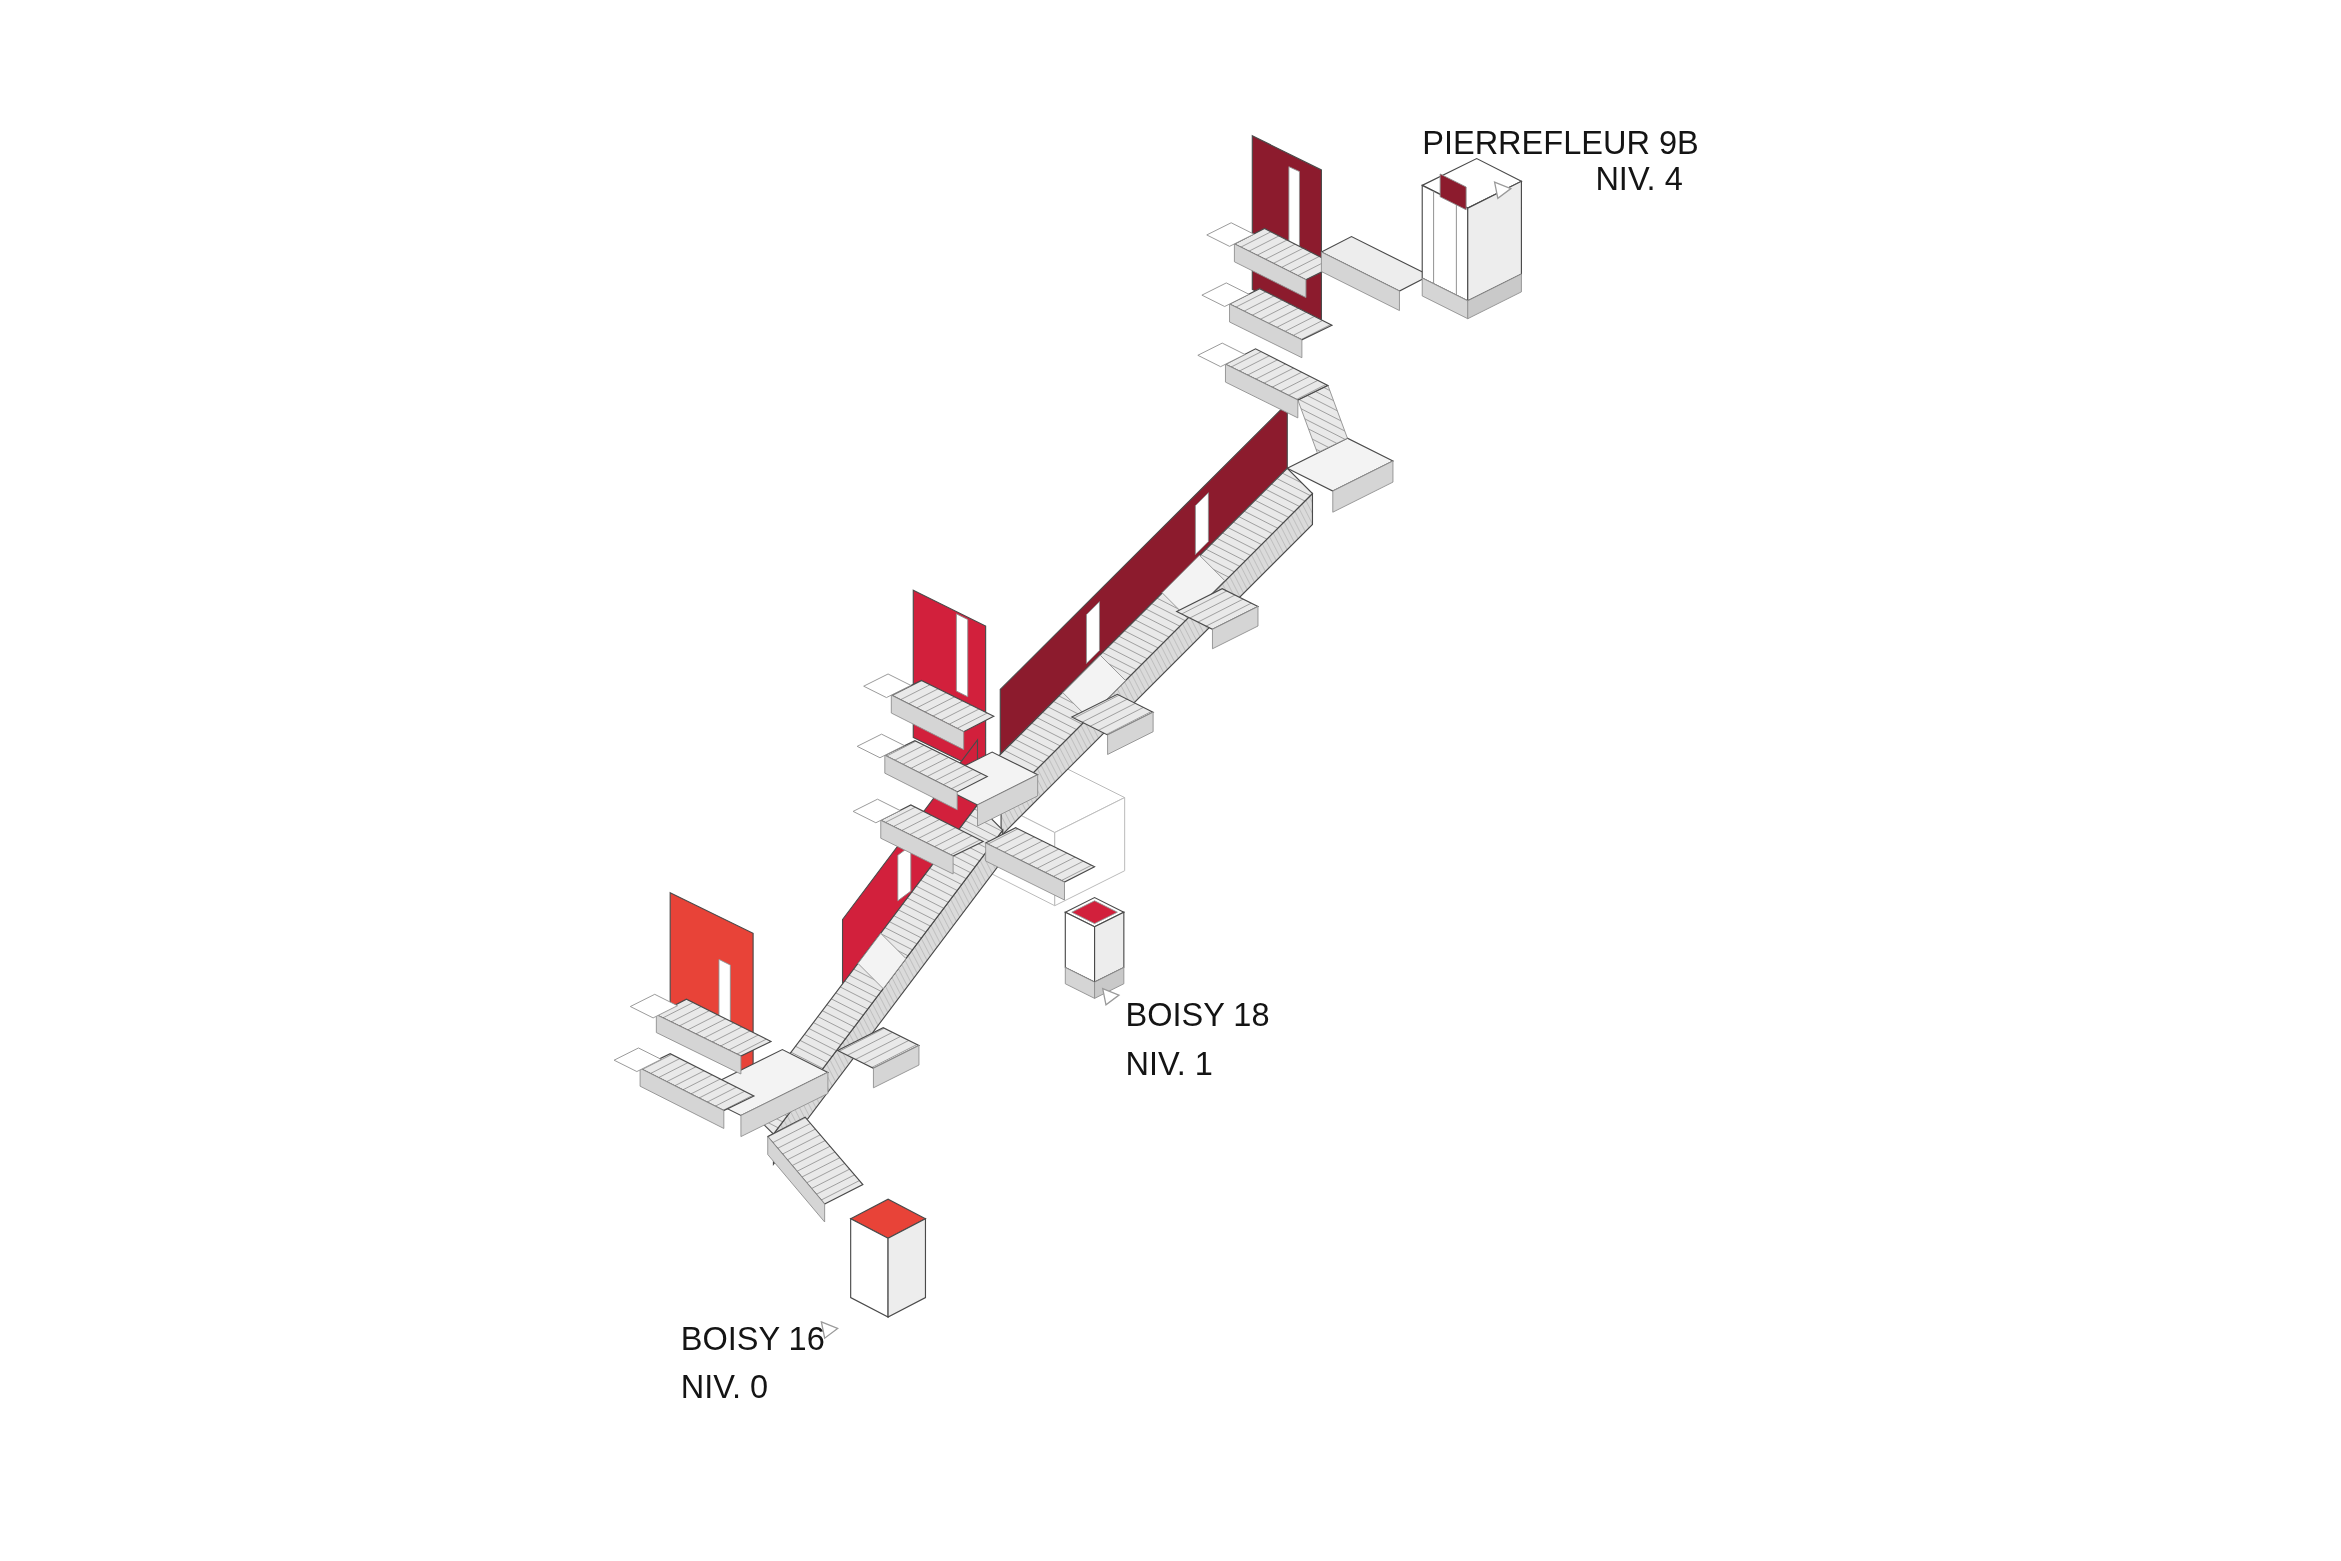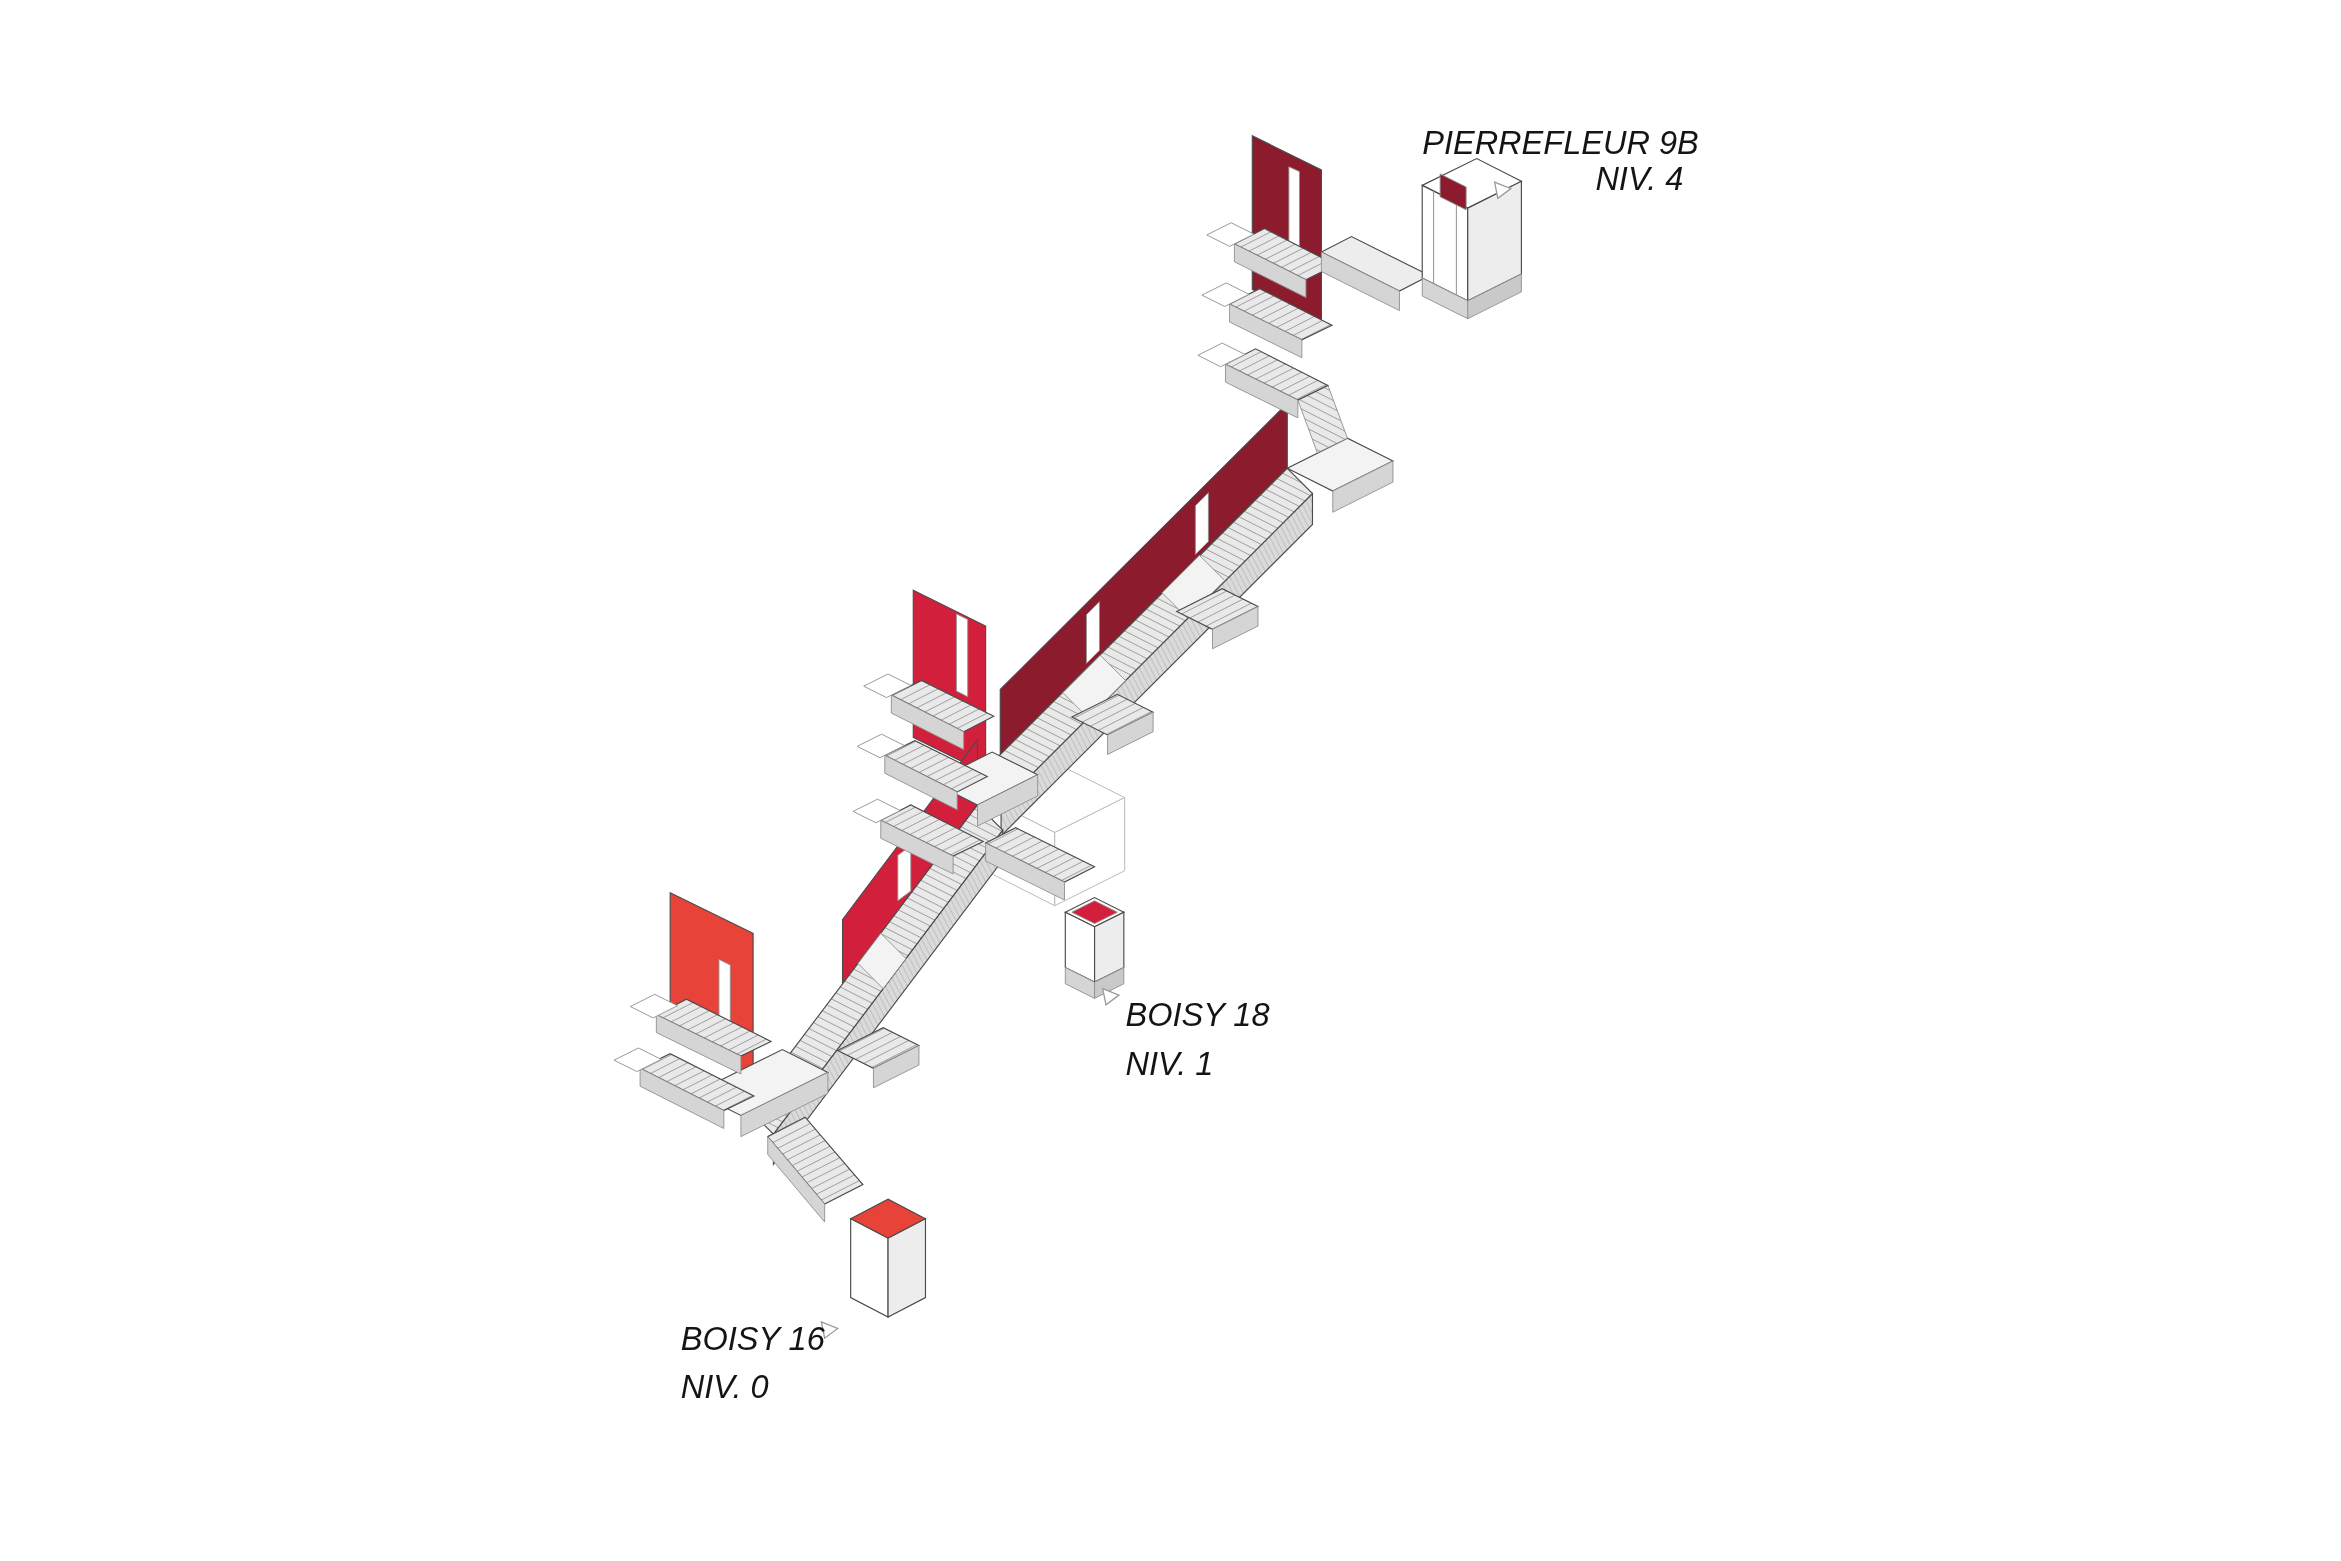--- a/index.html
+++ b/index.html
@@ -1,17 +1,17 @@
 <!DOCTYPE html>
 <html style="--maroon: #8C1B2D; --crimson: #D2203C; --red: #E84338; --floor: #e9e9e9; --background: #ffffff; --text: #141414;font-size:13px"><head>
 <meta charset="utf-8">
 <style>
   html,body{margin:0;padding:0;background:var(--background,#fff);}
   body{width:2342px;height:1561px;overflow:hidden;}
-  #canvas{width:2342px;height:1561px;position:relative;background:var(--background,#fff);font-style:italic;}
+  #canvas{width:2342px;height:1561px;position:relative;background:var(--background,#fff);}
   svg{display:block;}
   .outl{stroke:#4a4a4a;stroke-width:1.4;}
   .thin{stroke:#8f8f8f;stroke-width:1.1;}
   .wire{stroke:#b9b9b9;stroke-width:1.2;fill:#ffffff;}
   .maroon{fill:var(--maroon,#8C1B2D);}
   .crimson{fill:var(--crimson,#D2203C);}
   .red{fill:var(--red,#E84338);}
   .white{fill:#ffffff;}
   .landing{fill:#f3f3f3;}
   .face{fill:#d5d5d5;}

